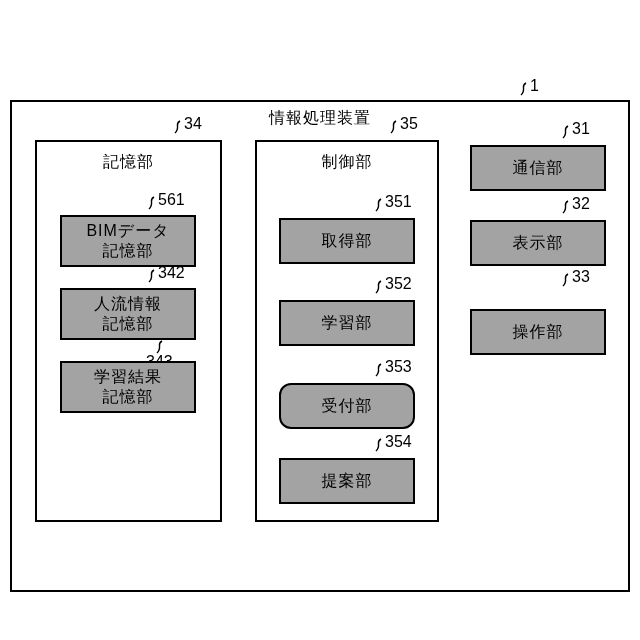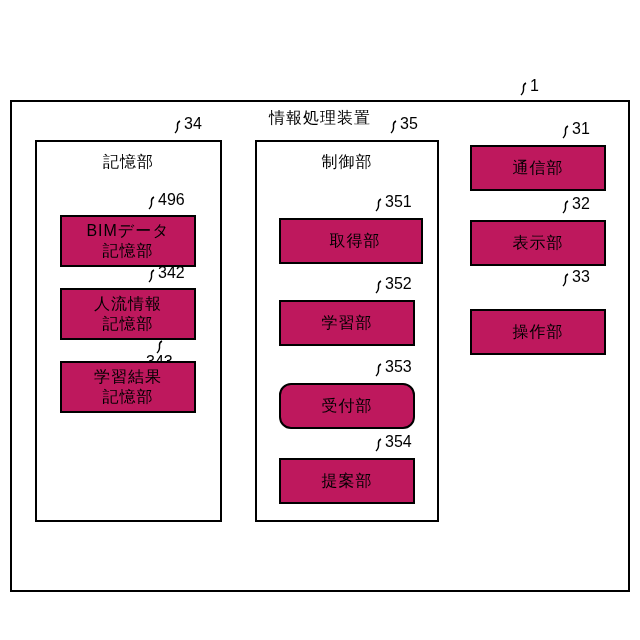--- a/index.html
+++ b/index.html
@@ -30,21 +30,21 @@
     position: absolute;
     width: 100%;
     top: 10px;
     text-align: center;
     font-size: 16px;
     letter-spacing: 1px;
   }
   .unit-box {
     position: absolute;
     border: 2px solid #000;
-    background: #be185d;
+    background: #a3a3a3;
     display: flex;
     align-items: center;
     justify-content: center;
     text-align: center;
     font-size: 16px;
     line-height: 1.25;
     white-space: pre-line;
     letter-spacing: 1px;
   }
   .device-title {
@@ -94,21 +94,21 @@
   </div>
 
   <div class="group-box" style="left:35px; top:140px; width:183px; height:378px;">
     <div class="group-label">記憶部</div>
   </div>
 
   <div class="ref" style="left:146px; top:194px;">
     <svg width="10" height="14" viewBox="0 0 10 14">
       <path d="M8,1 C2,4 9,7 3,13" stroke="#000" stroke-width="1.4" fill="none"></path>
     </svg>
-    <span class="num">496</span>
+    <span class="num">561</span>
   </div>
   <div class="unit-box" style="left:60px; top:215px; width:132px; height:48px;">
     <span>BIMデータ
 記憶部</span>
   </div>
 
   <div class="ref" style="left:146px; top:267px;">
     <svg width="10" height="14" viewBox="0 0 10 14">
       <path d="M8,1 C2,4 9,7 3,13" stroke="#000" stroke-width="1.4" fill="none"></path>
     </svg>
@@ -140,21 +140,21 @@
   <div class="group-box" style="left:255px; top:140px; width:180px; height:378px;">
     <div class="group-label">制御部</div>
   </div>
 
   <div class="ref" style="left:373px; top:196px;">
     <svg width="10" height="14" viewBox="0 0 10 14">
       <path d="M8,1 C2,4 9,7 3,13" stroke="#000" stroke-width="1.4" fill="none"></path>
     </svg>
     <span class="num">351</span>
   </div>
-  <div class="unit-box" style="left:279px; top:218px; width:132px; height:42px;padding-left:8px;">
+  <div class="unit-box" style="left:279px; top:218px; width:132px; height:42px;">
     <span>取得部</span>
   </div>
 
   <div class="ref" style="left:373px; top:278px;">
     <svg width="10" height="14" viewBox="0 0 10 14">
       <path d="M8,1 C2,4 9,7 3,13" stroke="#000" stroke-width="1.4" fill="none"></path>
     </svg>
     <span class="num">352</span>
   </div>
   <div class="unit-box" style="left:279px; top:300px; width:132px; height:42px;">

